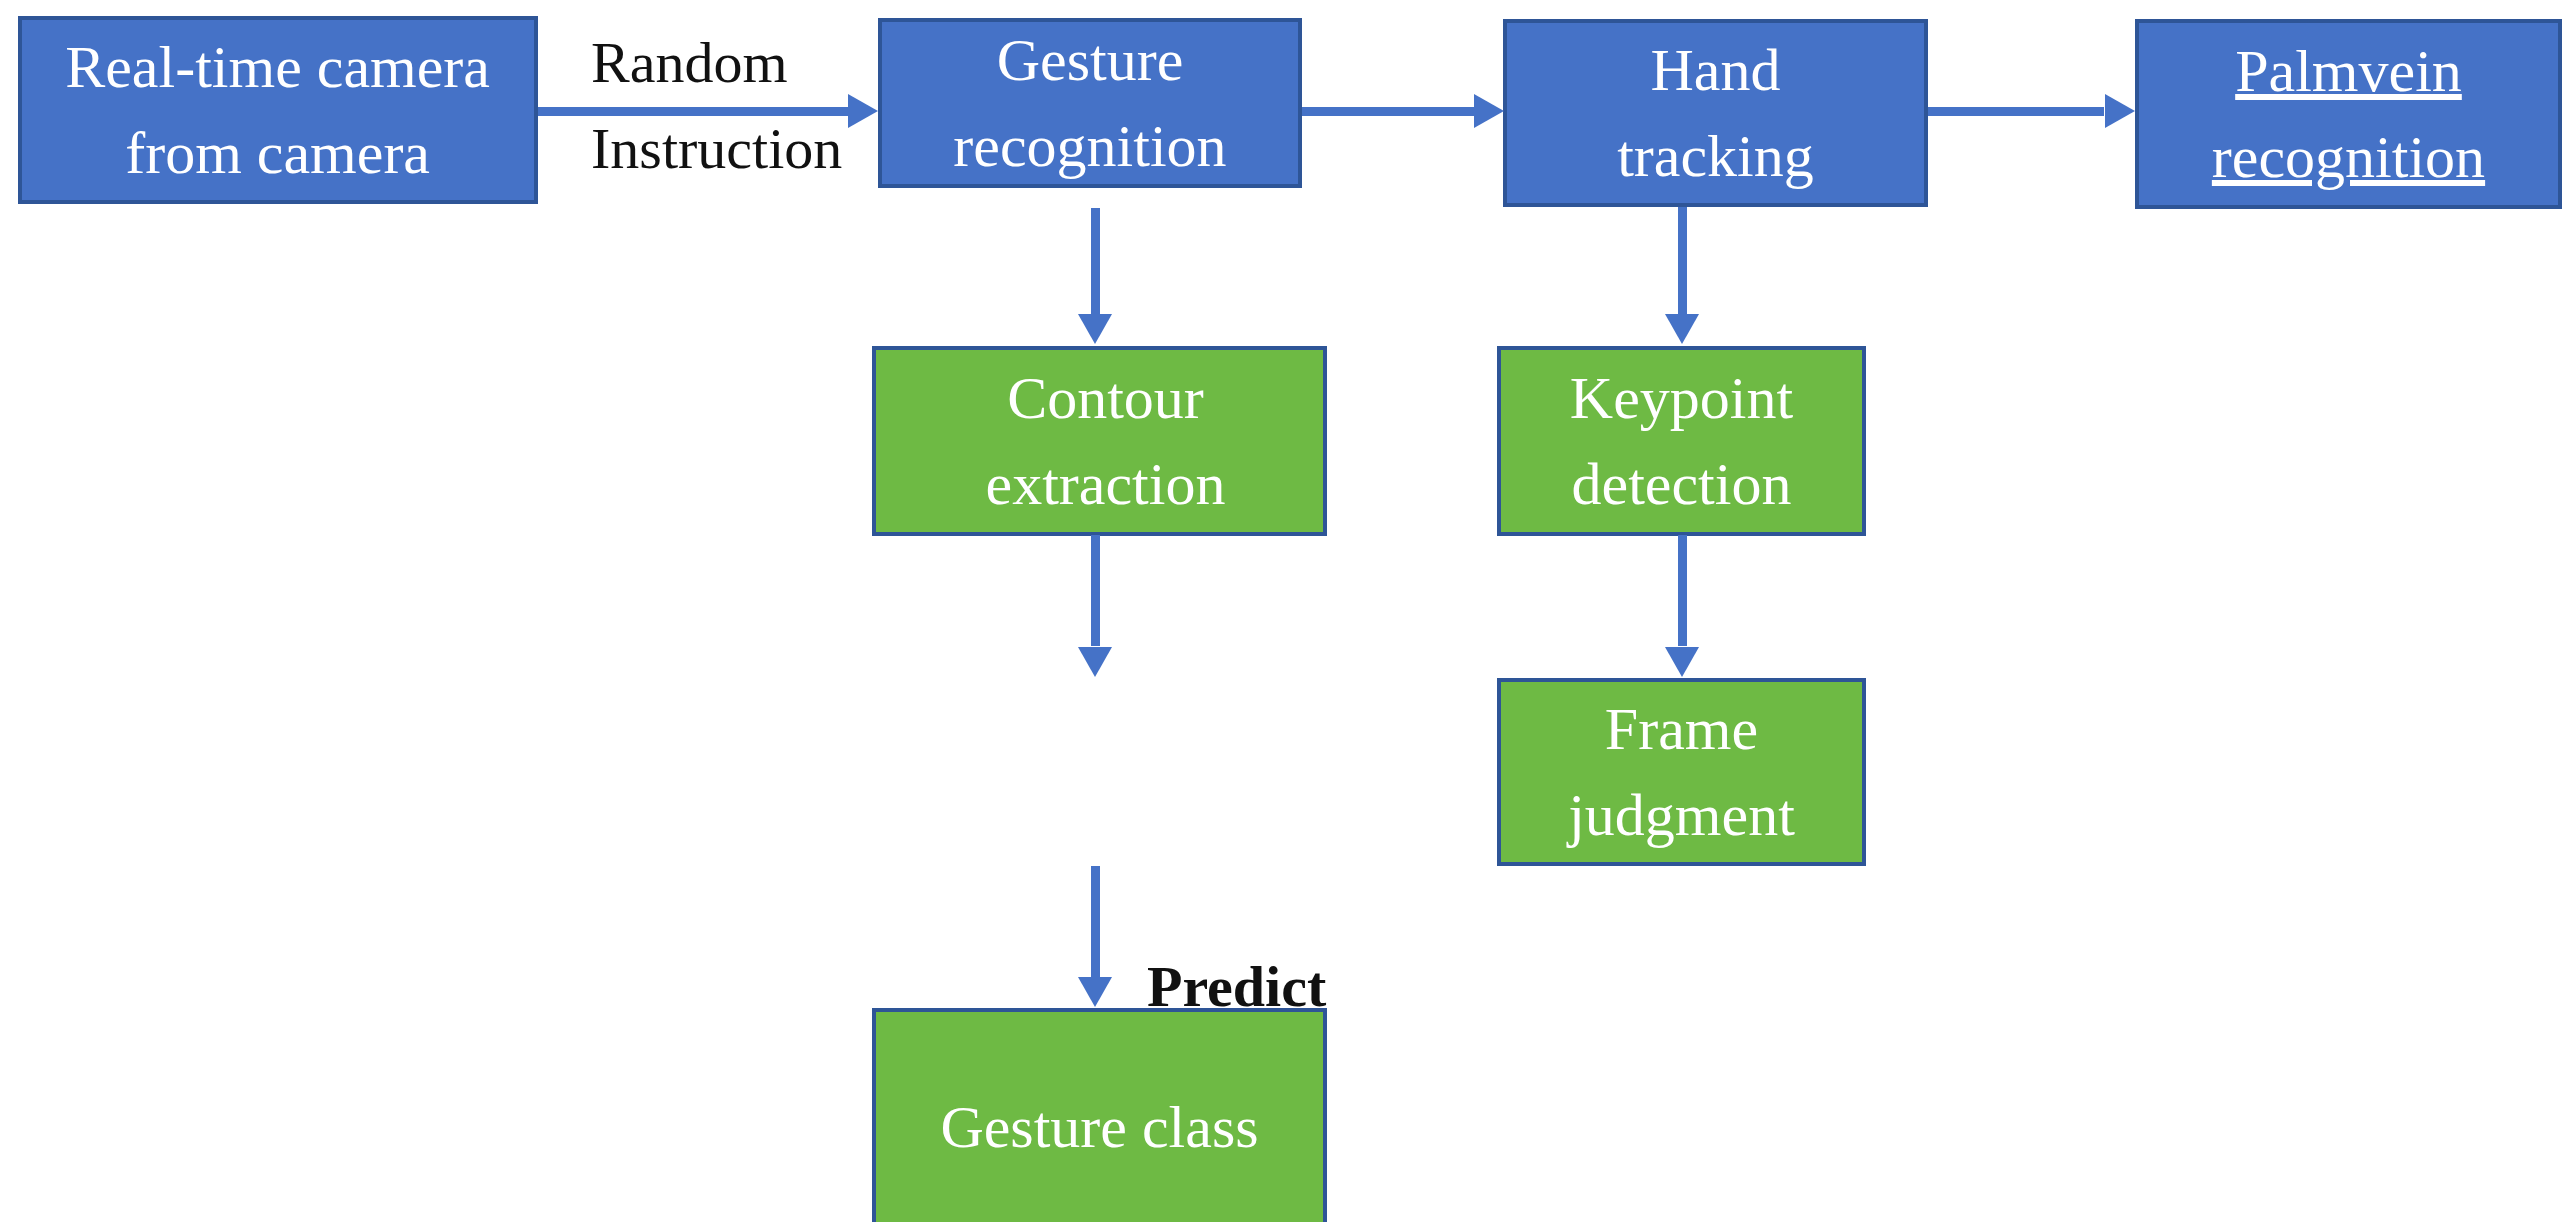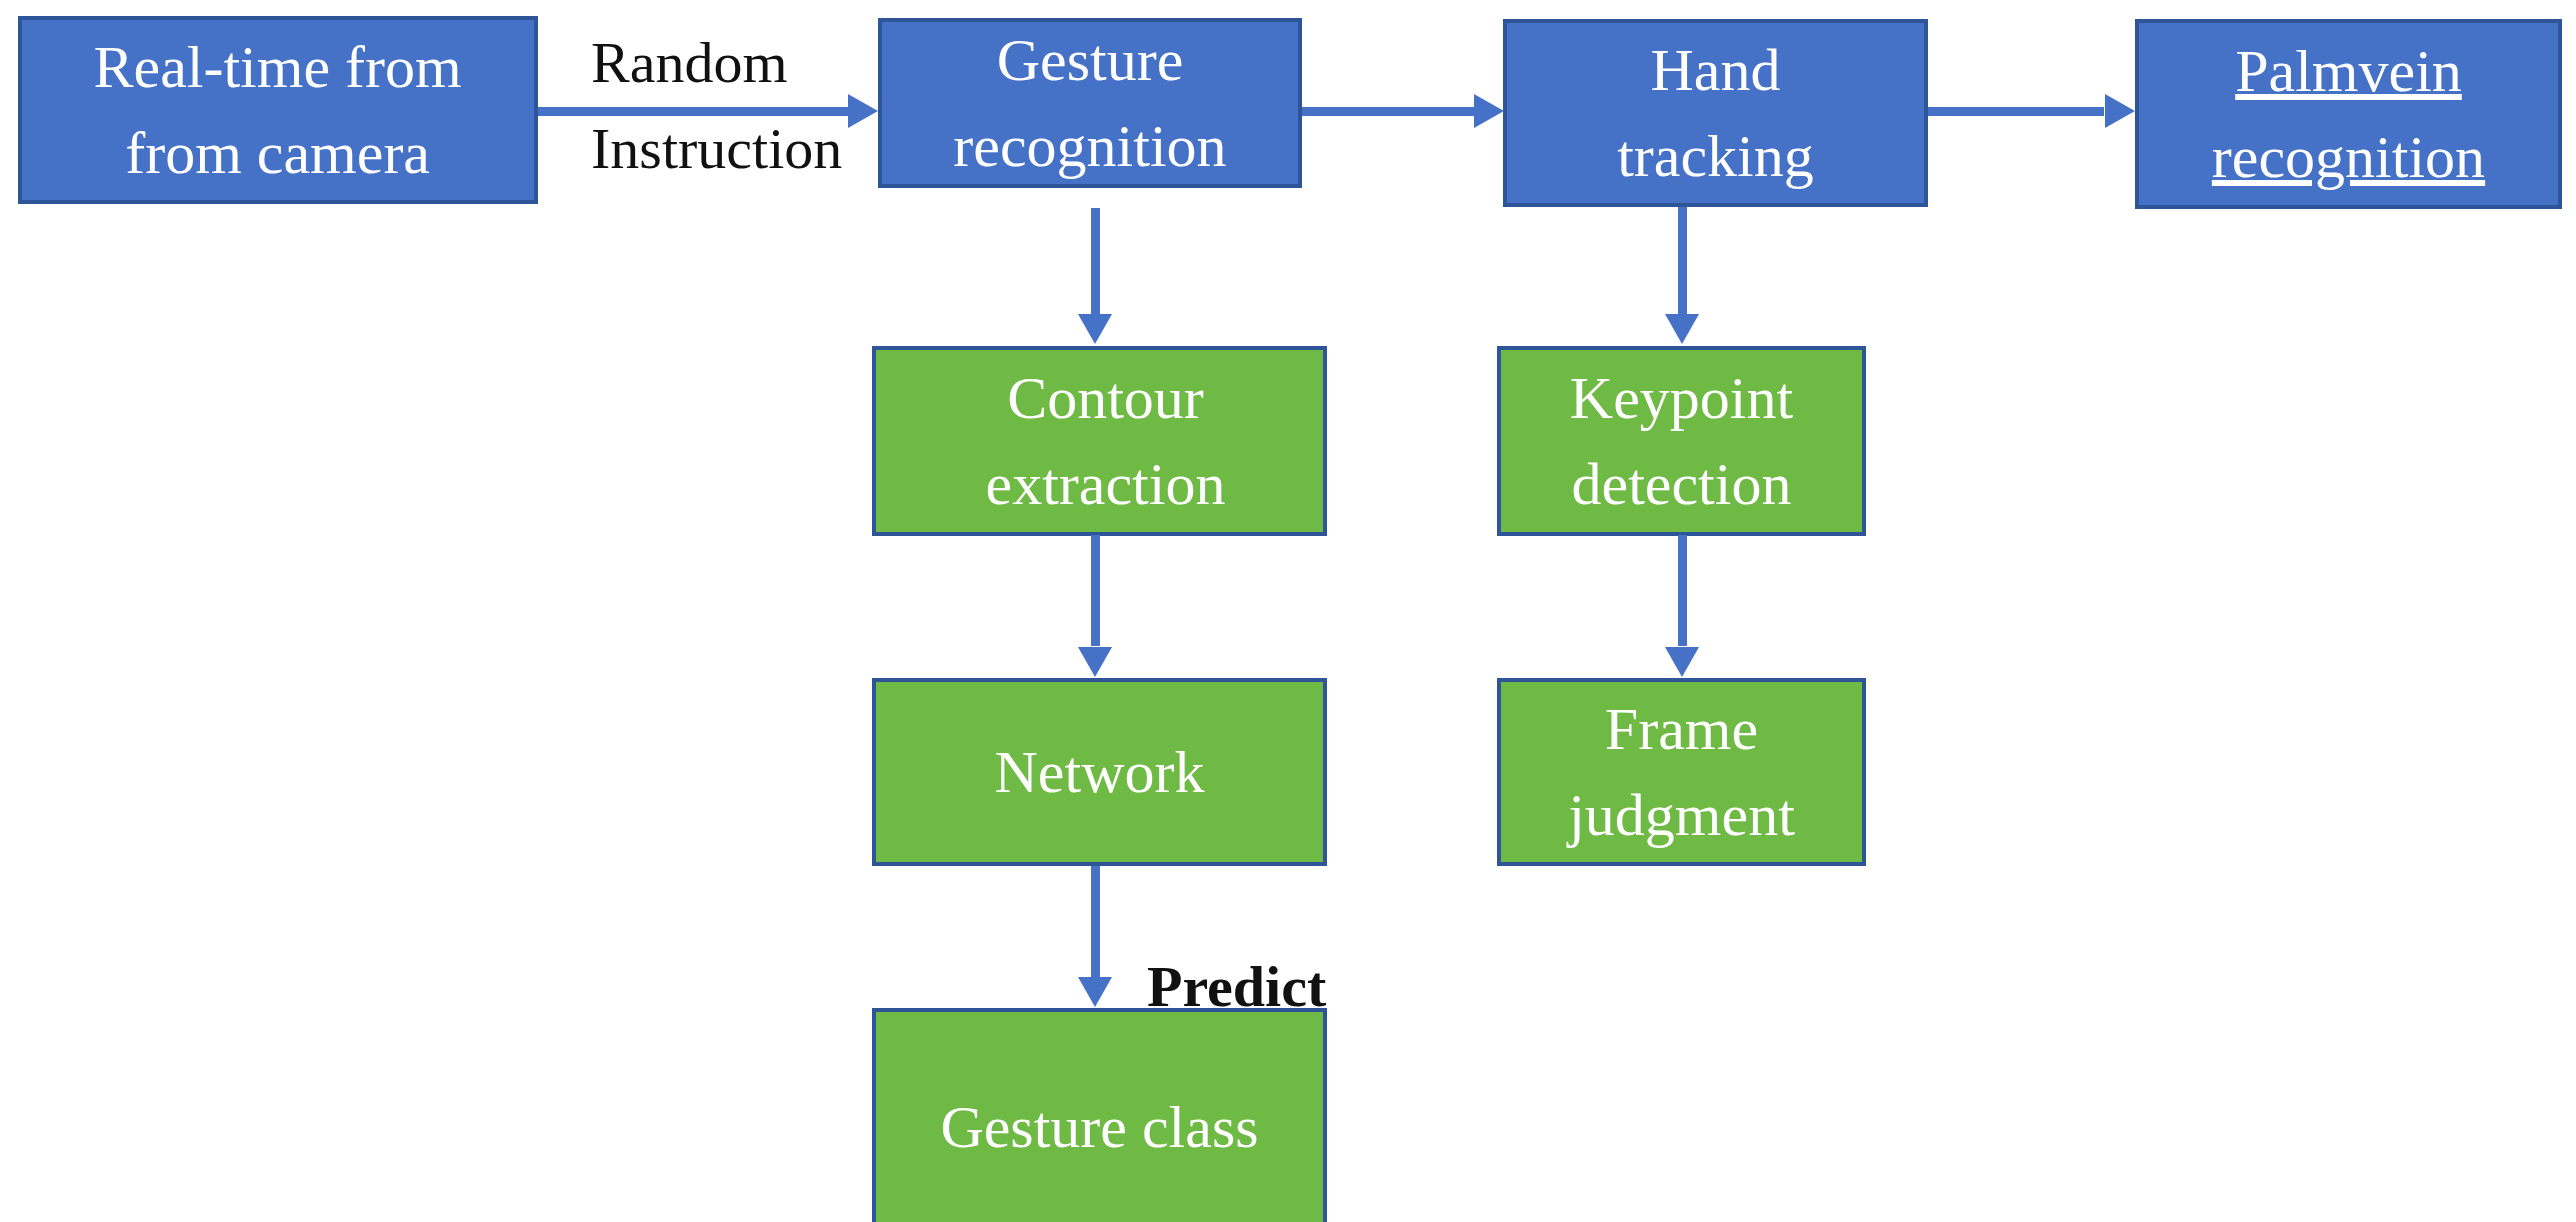--- a/index.html
+++ b/index.html
@@ -105,21 +105,21 @@
   #label-random-instruction .line1 { display: block; margin-bottom: 24.6px; }
   #label-random-instruction .line2 { display: block; }
   #label-predict { left: 1128px; top: 956px; font-weight: bold; }
 </style>
 </head>
 <body>
 
 <div id="canvas">
 
   <div class="node blue" id="node-realtime">
-    <span>Real-time from</span>
+    <span>Real-time camera</span>
     <span>from camera</span>
   </div>
 
   <div class="node blue" id="node-gesture">
     <span>Gesture</span>
     <span>recognition</span>
   </div>
 
   <div class="node blue" id="node-hand">
     <span>Hand</span>
@@ -129,23 +129,20 @@
   <div class="node blue" id="node-palmvein">
     <span>Palmvein</span>
     <span>recognition</span>
   </div>
 
   <div class="node green" id="node-contour">
     <span>Contour</span>
     <span>extraction</span>
   </div>
 
-  <div class="node green" id="node-network">
-    <span>Network</span>
-  </div>
 
   <div class="node green" id="node-gesture-class">
     <span>Gesture class</span>
   </div>
 
   <div class="node green" id="node-frame">
     <span>Frame</span>
     <span>judgment</span>
   </div>
 

